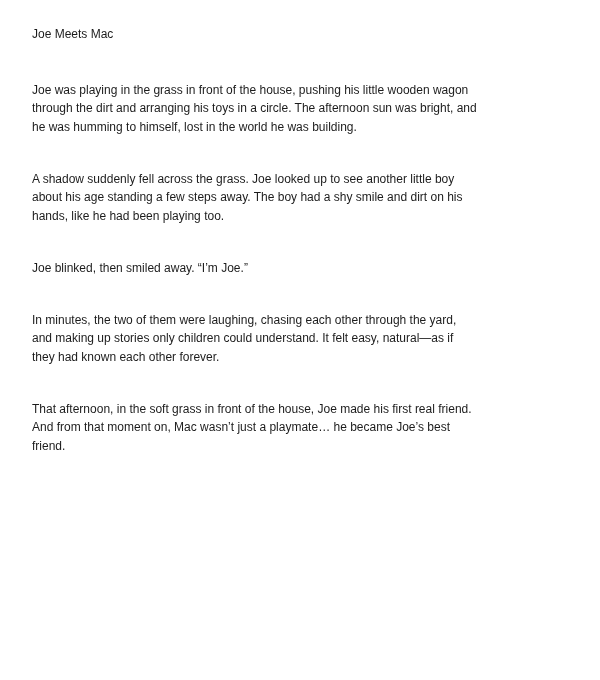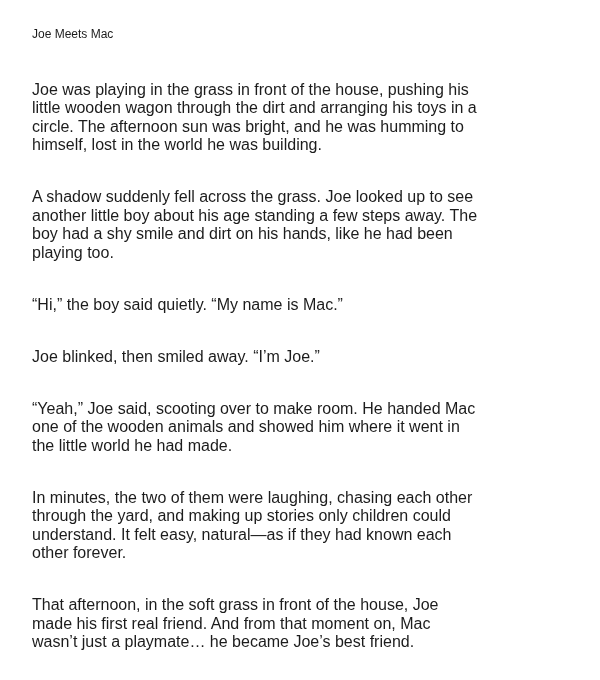--- a/index.html
+++ b/index.html
@@ -20,41 +20,39 @@
   }
   .doc-title {
     font-size: 12px;
     line-height: 18.5px;
     font-weight: 400;
     color: #1c1c1c;
     margin: 0 0 37px 0;
     max-width: 553px;
   }
   .doc-paragraph {
-    font-size: 16px;
+    font-size: 12px;
     line-height: 18.5px;
     font-weight: 400;
     color: #1c1c1c;
     margin: 0 0 33.5px 0;
     max-width: 553px;
   }
 </style>
 </head>
 <body>
 
 <div class="page">
   <p class="doc-title">Joe Meets Mac</p>
 
   <p class="doc-paragraph">Joe was playing in the grass in front of the house, pushing his little wooden wagon through the dirt and arranging his toys in a circle. The afternoon sun was bright, and he was humming to himself, lost in the world he was building.</p>
 
   <p class="doc-paragraph">A shadow suddenly fell across the grass. Joe looked up to see another little boy about his age standing a few steps away. The boy had a shy smile and dirt on his hands, like he had been playing too.</p>
 
-  <p class="doc-paragraph">“Hi,” the boy said quietly. “My name is Mac.”</p>
 
   <p class="doc-paragraph">Joe blinked, then smiled away. “I’m Joe.”</p>
 
 
-  <p class="doc-paragraph">“Yeah,” Joe said, scooting over to make room. He handed Mac one of the wooden animals and showed him where it went in the little world he had made.</p>
 
   <p class="doc-paragraph">In minutes, the two of them were laughing, chasing each other through the yard, and making up stories only children could understand. It felt easy, natural—as if they had known each other forever.</p>
 
   <p class="doc-paragraph">That afternoon, in the soft grass in front of the house, Joe made his first real friend. And from that moment on, Mac wasn’t just a playmate… he became Joe’s best friend.</p>
 </div>
 
 </body></html>

